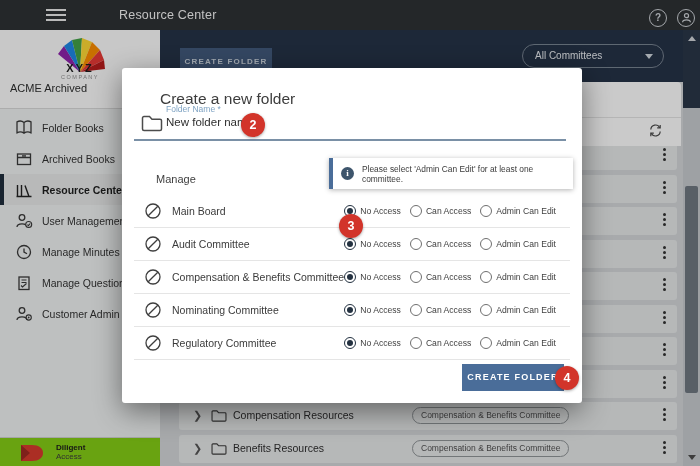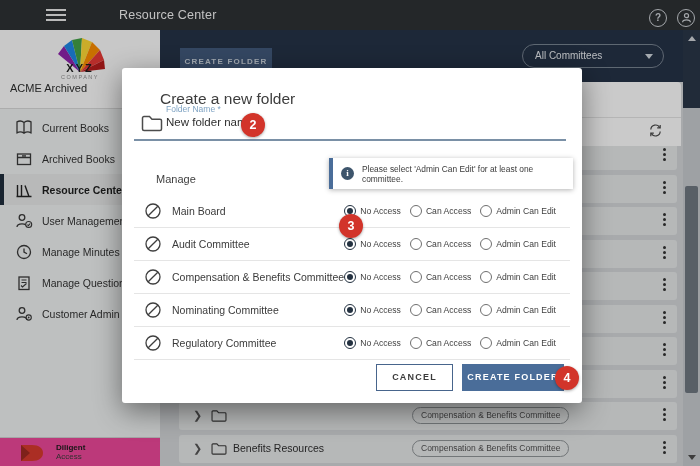--- a/index.html
+++ b/index.html
@@ -27,21 +27,21 @@
   #xyz-text .l1{font-weight:bold;font-size:11px;letter-spacing:2px;color:#1d1d1d;}
   #xyz-text .l2{font-size:5.5px;letter-spacing:1.5px;color:#8d8d8d;}
   #acme{position:absolute;left:10px;top:52px;font-size:11px;color:#2e2e2e;}
   #sb-items{position:absolute;left:0;top:82px;width:160px;}
   .sb-item{position:relative;height:31px;display:flex;align-items:center;cursor:pointer;}
   .sb-item svg{margin-left:15px;flex:0 0 18px;}
   .sb-item .lbl{margin-left:9px;font-size:10.5px;color:#333;white-space:nowrap;}
   .sb-item.active{background:#e6e8e8;}
   .sb-item.active .lbl{font-weight:bold;color:#1f1f1f;}
   .sb-item.active::before{content:"";position:absolute;left:0;top:0;width:4px;height:31px;background:#202d3c;}
-  #sb-footer{position:absolute;left:0;top:407px;width:160px;height:29px;background:#ec4899;
+  #sb-footer{position:absolute;left:0;top:407px;width:160px;height:29px;background:#84cc16;
              border-top:1px solid #cfcfcf;display:flex;align-items:center;}
   #diligent-mark{margin-left:20px;width:24px;height:18px;}
   #diligent-text{margin-left:12px;line-height:8.5px;}
   #diligent-text .b1{font-size:8px;font-weight:bold;color:#1c1c1c;}
   #diligent-text .b2{font-size:8px;color:#3c3c3c;}
 
   
   #content{left:160px;top:30px;width:540px;height:436px;z-index:1;}
   #content-header{position:absolute;left:0;top:0;width:540px;height:52px;background:#253247;}
   #bg-create-btn{position:absolute;left:20px;top:18px;width:92px;height:27px;background:#42597b;
@@ -156,21 +156,21 @@
         <div class="l2">COMPANY</div>
       </div>
       <div id="acme">ACME Archived</div>
     </div>
 
     <div id="sb-items">
       <div class="sb-item">
         <svg width="18" height="18" viewBox="0 0 18 18">
             <path d="M9 3.5 C7 1.8 4 1.8 2 2.8 V13.8 C4 12.8 7 12.8 9 14.3 C11 12.8 14 12.8 16 13.8 V2.8 C14 1.8 11 1.8 9 3.5 V14" fill="none" stroke="#3a3a3a" stroke-width="1.3"></path>
           </svg>
-        <span class="lbl">Current Books</span>
+        <span class="lbl">Folder Books</span>
       </div>
       <div class="sb-item">
         <svg width="18" height="18" viewBox="0 0 18 18">
             <rect x="2.5" y="4" width="13" height="10.5" fill="none" stroke="#3a3a3a" stroke-width="1.3"></rect>
             <path d="M2.5 7.5 H15.5 M7 5.8 H11" fill="none" stroke="#3a3a3a" stroke-width="1.3"></path>
           </svg>
         <span class="lbl">Archived Books</span>
       </div>
       <div class="sb-item active">
         <svg width="18" height="18" viewBox="0 0 18 18">
@@ -287,20 +287,21 @@
           <i></i>
           <i></i>
         </span>
       </div>
 
     <div class="bg-row" style="top:372px">
       <span class="chev">❯</span>
       <svg class="ficon" width="16" height="13" viewBox="0 0 17 14">
           <path d="M1 3 C1 2.4 1.4 2 2 2 H6.2 L8 4 H15 C15.6 4 16 4.4 16 5 V12 C16 12.6 15.6 13 15 13 H2 C1.4 13 1 12.6 1 12 Z" fill="none" stroke="#3d3d3d" stroke-width="1.2"></path>
         </svg>
+      <span class="fname">Compensation Resources</span>
       <span class="tag">Compensation &amp; Benefits Committee</span>
       <span class="kebab">
           <i></i>
           <i></i>
           <i></i>
         </span>
     </div>
     <div class="bg-row" style="top:405px">
       <span class="chev">❯</span>
       <svg class="ficon" width="16" height="13" viewBox="0 0 17 14">
@@ -454,21 +455,20 @@
               <span class="rlbl">Can Access</span>
             </span>
           <span class="radio-opt">
               <span class="radio"></span>
               <span class="rlbl">Admin Can Edit</span>
             </span>
         </span>
       </div>
     </div>
 
-    <div id="cancel-btn">CANCEL</div>
     <div id="create-btn">CREATE FOLDER</div>
   </div>
 
   <div id="badge-2" class="badge">2</div>
   <div id="badge-3" class="badge">3</div>
   <div id="badge-4" class="badge">4</div>
 
 </div>
 
 </body></html>

